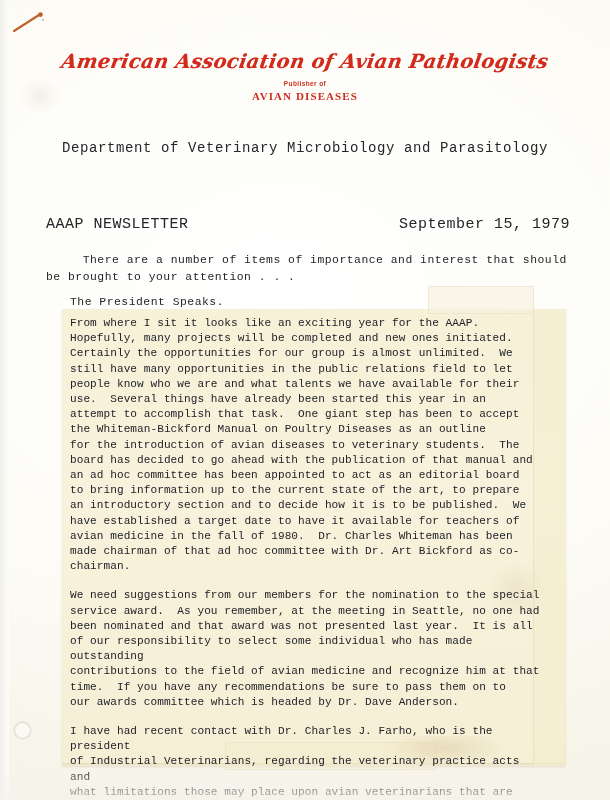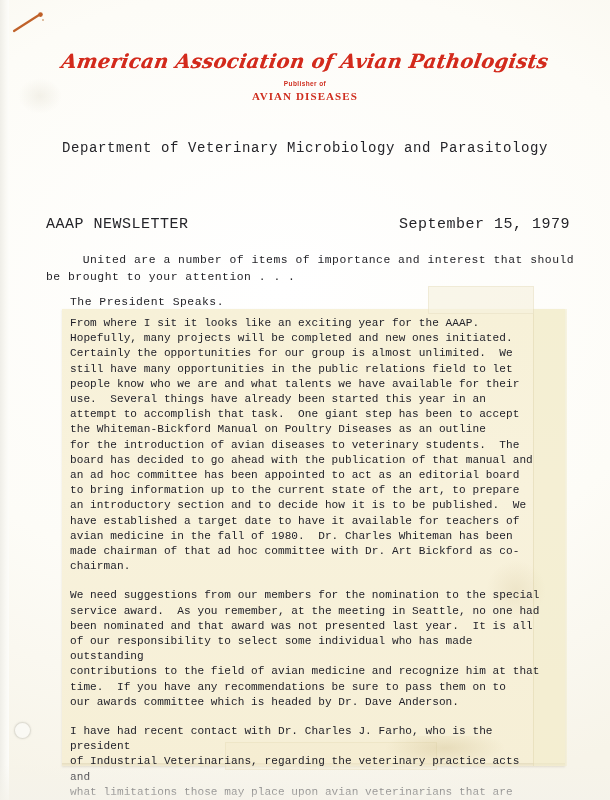--- a/index.html
+++ b/index.html
@@ -222,21 +222,21 @@
 
   <div class="address-block tw">
     <div>Department of Veterinary Microbiology and Parasitology</div>
   </div>
 
   <div class="news-row tw">
     <div>AAAP NEWSLETTER</div>
     <div>September 15, 1979</div>
   </div>
 
-  <div class="intro tw">     United are a number of items of importance and interest that should
+  <div class="intro tw">     There are a number of items of importance and interest that should
 be brought to your attention . . .</div>
 
   <div class="section-heading tw">The President Speaks.</div>
 
   <div class="overlay-sheet"></div>
   <div class="tape-strip-right"></div>
   <div class="tape-strip-top"></div>
   <div class="tape-strip-bottom"></div>
   <div class="overlay-stain-a"></div>
   <div class="overlay-stain-b"></div>

